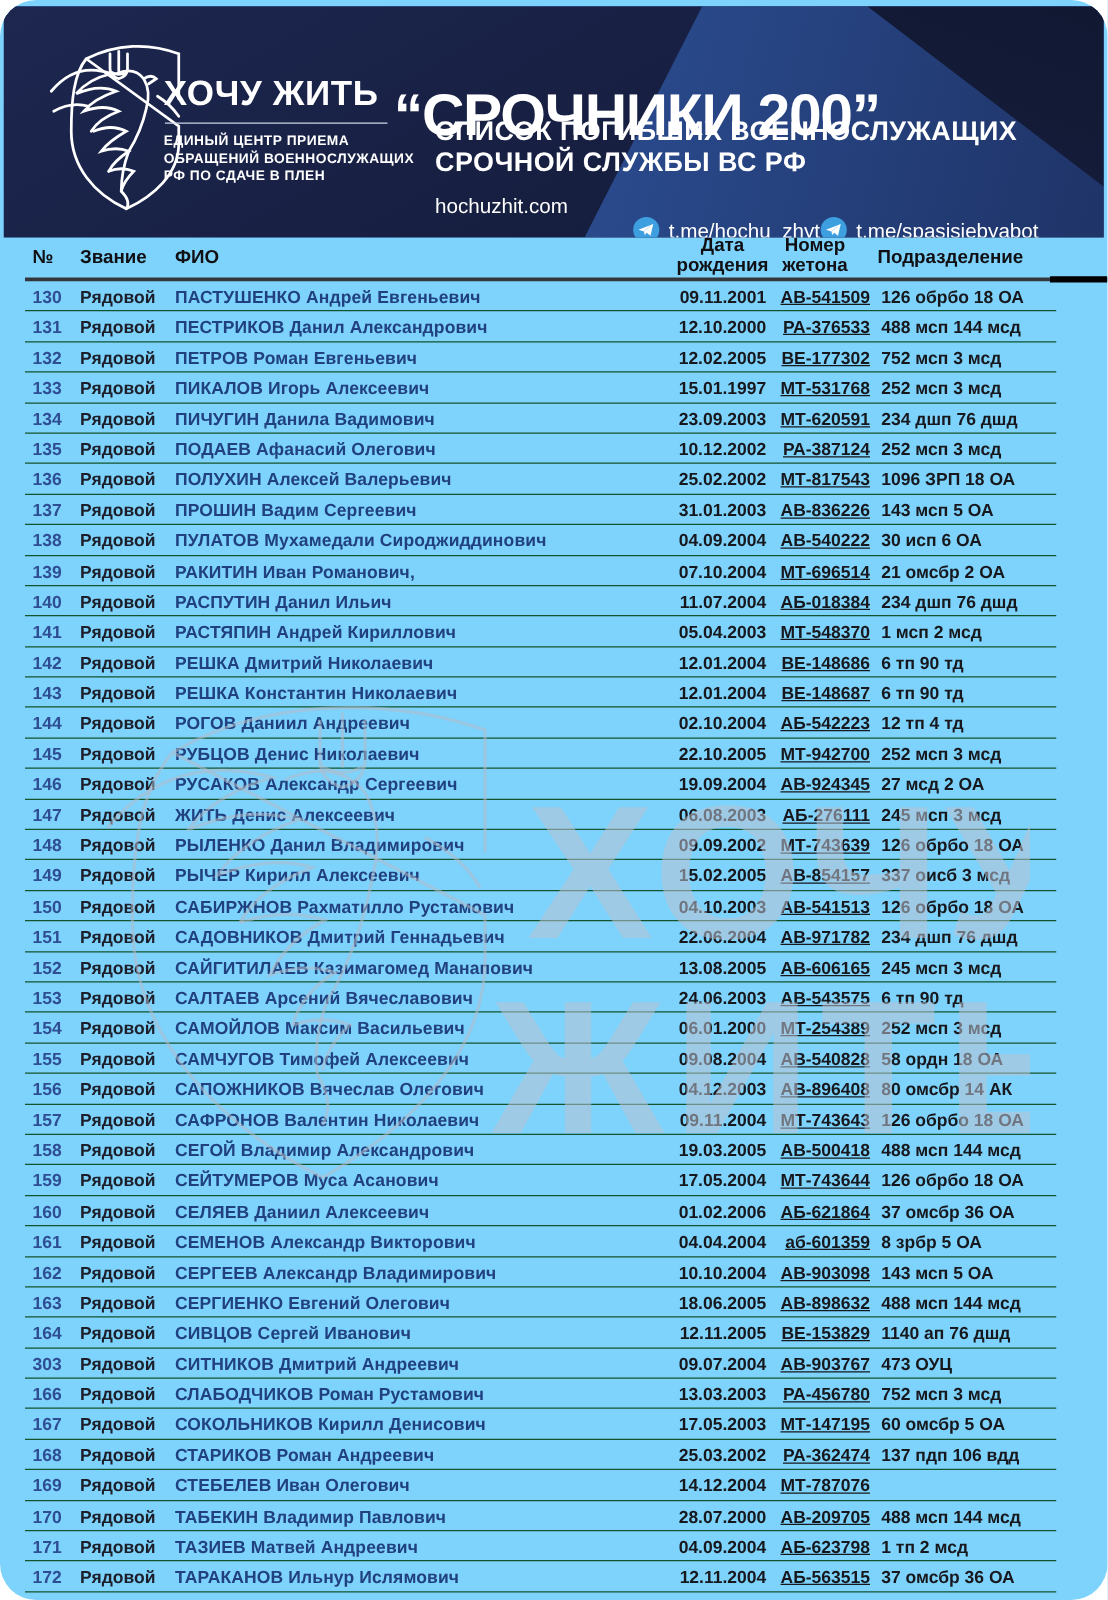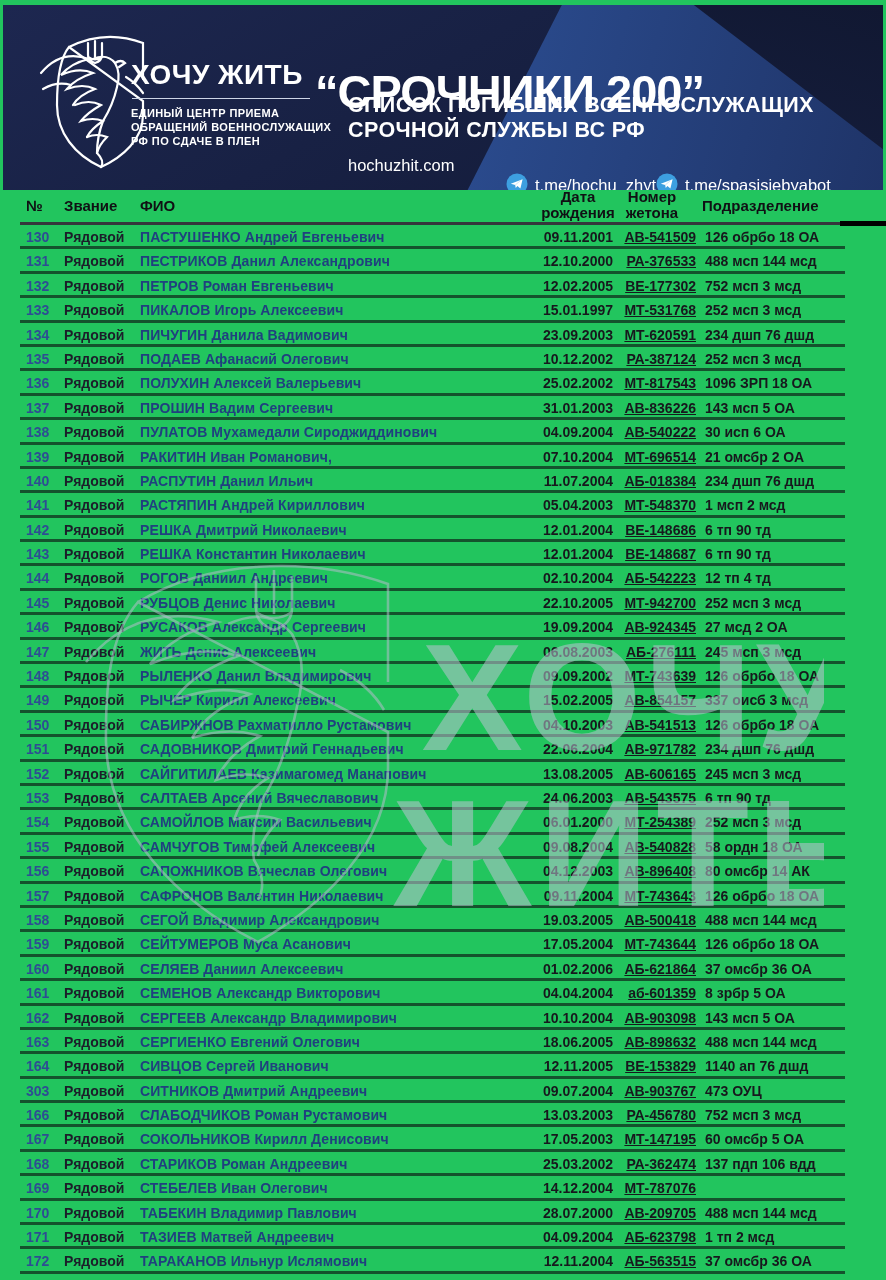--- a/index.html
+++ b/index.html
@@ -1,17 +1,17 @@
 <!DOCTYPE html>
 <html><head>
 <meta charset="utf-8">
 <style>
   html,body{margin:0;padding:0;background:#ffffff;}
-  .page{position:relative;width:886px;height:1280px;background:#22c55e;overflow:hidden;
-        font-family:"Liberation Sans",sans-serif;}
+  .page{position:relative;width:886px;height:1280px;background:#7dd3fc;overflow:hidden;
+        font-family:"Liberation Sans",sans-serif;border-radius:29px;}
 
   
   .banner{position:absolute;left:3px;top:5px;width:880px;height:185px;overflow:hidden;background:#203463;}
   .bg-bright{position:absolute;inset:0;background:linear-gradient(105deg,#33589f 0%,#2a4a8c 55%,#1f3468 100%);}
   .bg-dark-left{position:absolute;inset:0;background:linear-gradient(150deg,#1d2750 0%,#131b38 90%);
         clip-path:polygon(0 0,63.5% 0,52.8% 100%,0 100%);}
   .bg-dark-right{position:absolute;inset:0;background:linear-gradient(200deg,#111832 0%,#1a2449 100%);
         clip-path:polygon(78.5% 0,100% 0,100% 78%);}
   .logo{position:absolute;left:0;top:0;}
   .logo-svg{position:absolute;left:28px;top:24px;}
@@ -39,21 +39,21 @@
   .th-num{left:26px;}
   .th-rank{left:64px;}
   .th-name{left:140px;}
   .th-dob{left:528px;width:100px;text-align:center;justify-content:center;line-height:16px;}
   .th-token{left:612px;width:80px;text-align:center;justify-content:center;line-height:16px;}
   .th-unit{left:702px;}
   .rule{position:relative;margin-left:20px;height:3px;background:#35363c;}
   .rule-end{position:absolute;right:0;top:-1px;width:46px;height:5px;background:#000;}
   .tbody{position:relative;}
   .tr{position:relative;height:24.4px;box-sizing:border-box;margin:0 41px 0 20px;
-      border-bottom:3px solid #14532d;font-weight:bold;font-size:14px;}
+      border-bottom:1px solid #14532d;font-weight:bold;font-size:14px;}
   .td{position:absolute;top:0;height:23px;line-height:25px;white-space:nowrap;}
   .c-num{left:6px;color:#2e4d93;}
   .c-rank{left:44px;color:#1c1e2a;}
   .c-name{left:120px;color:#20407f;letter-spacing:0.1px;}
   .c-dob{left:455px;width:138px;text-align:right;color:#17181d;}
   .c-token{left:598px;width:78px;text-align:right;color:#17181d;text-decoration:underline;}
   .c-unit{left:685px;color:#17181d;text-align:right;}
 
   
   .watermark{position:absolute;left:78px;top:542px;pointer-events:none;z-index:6;}

